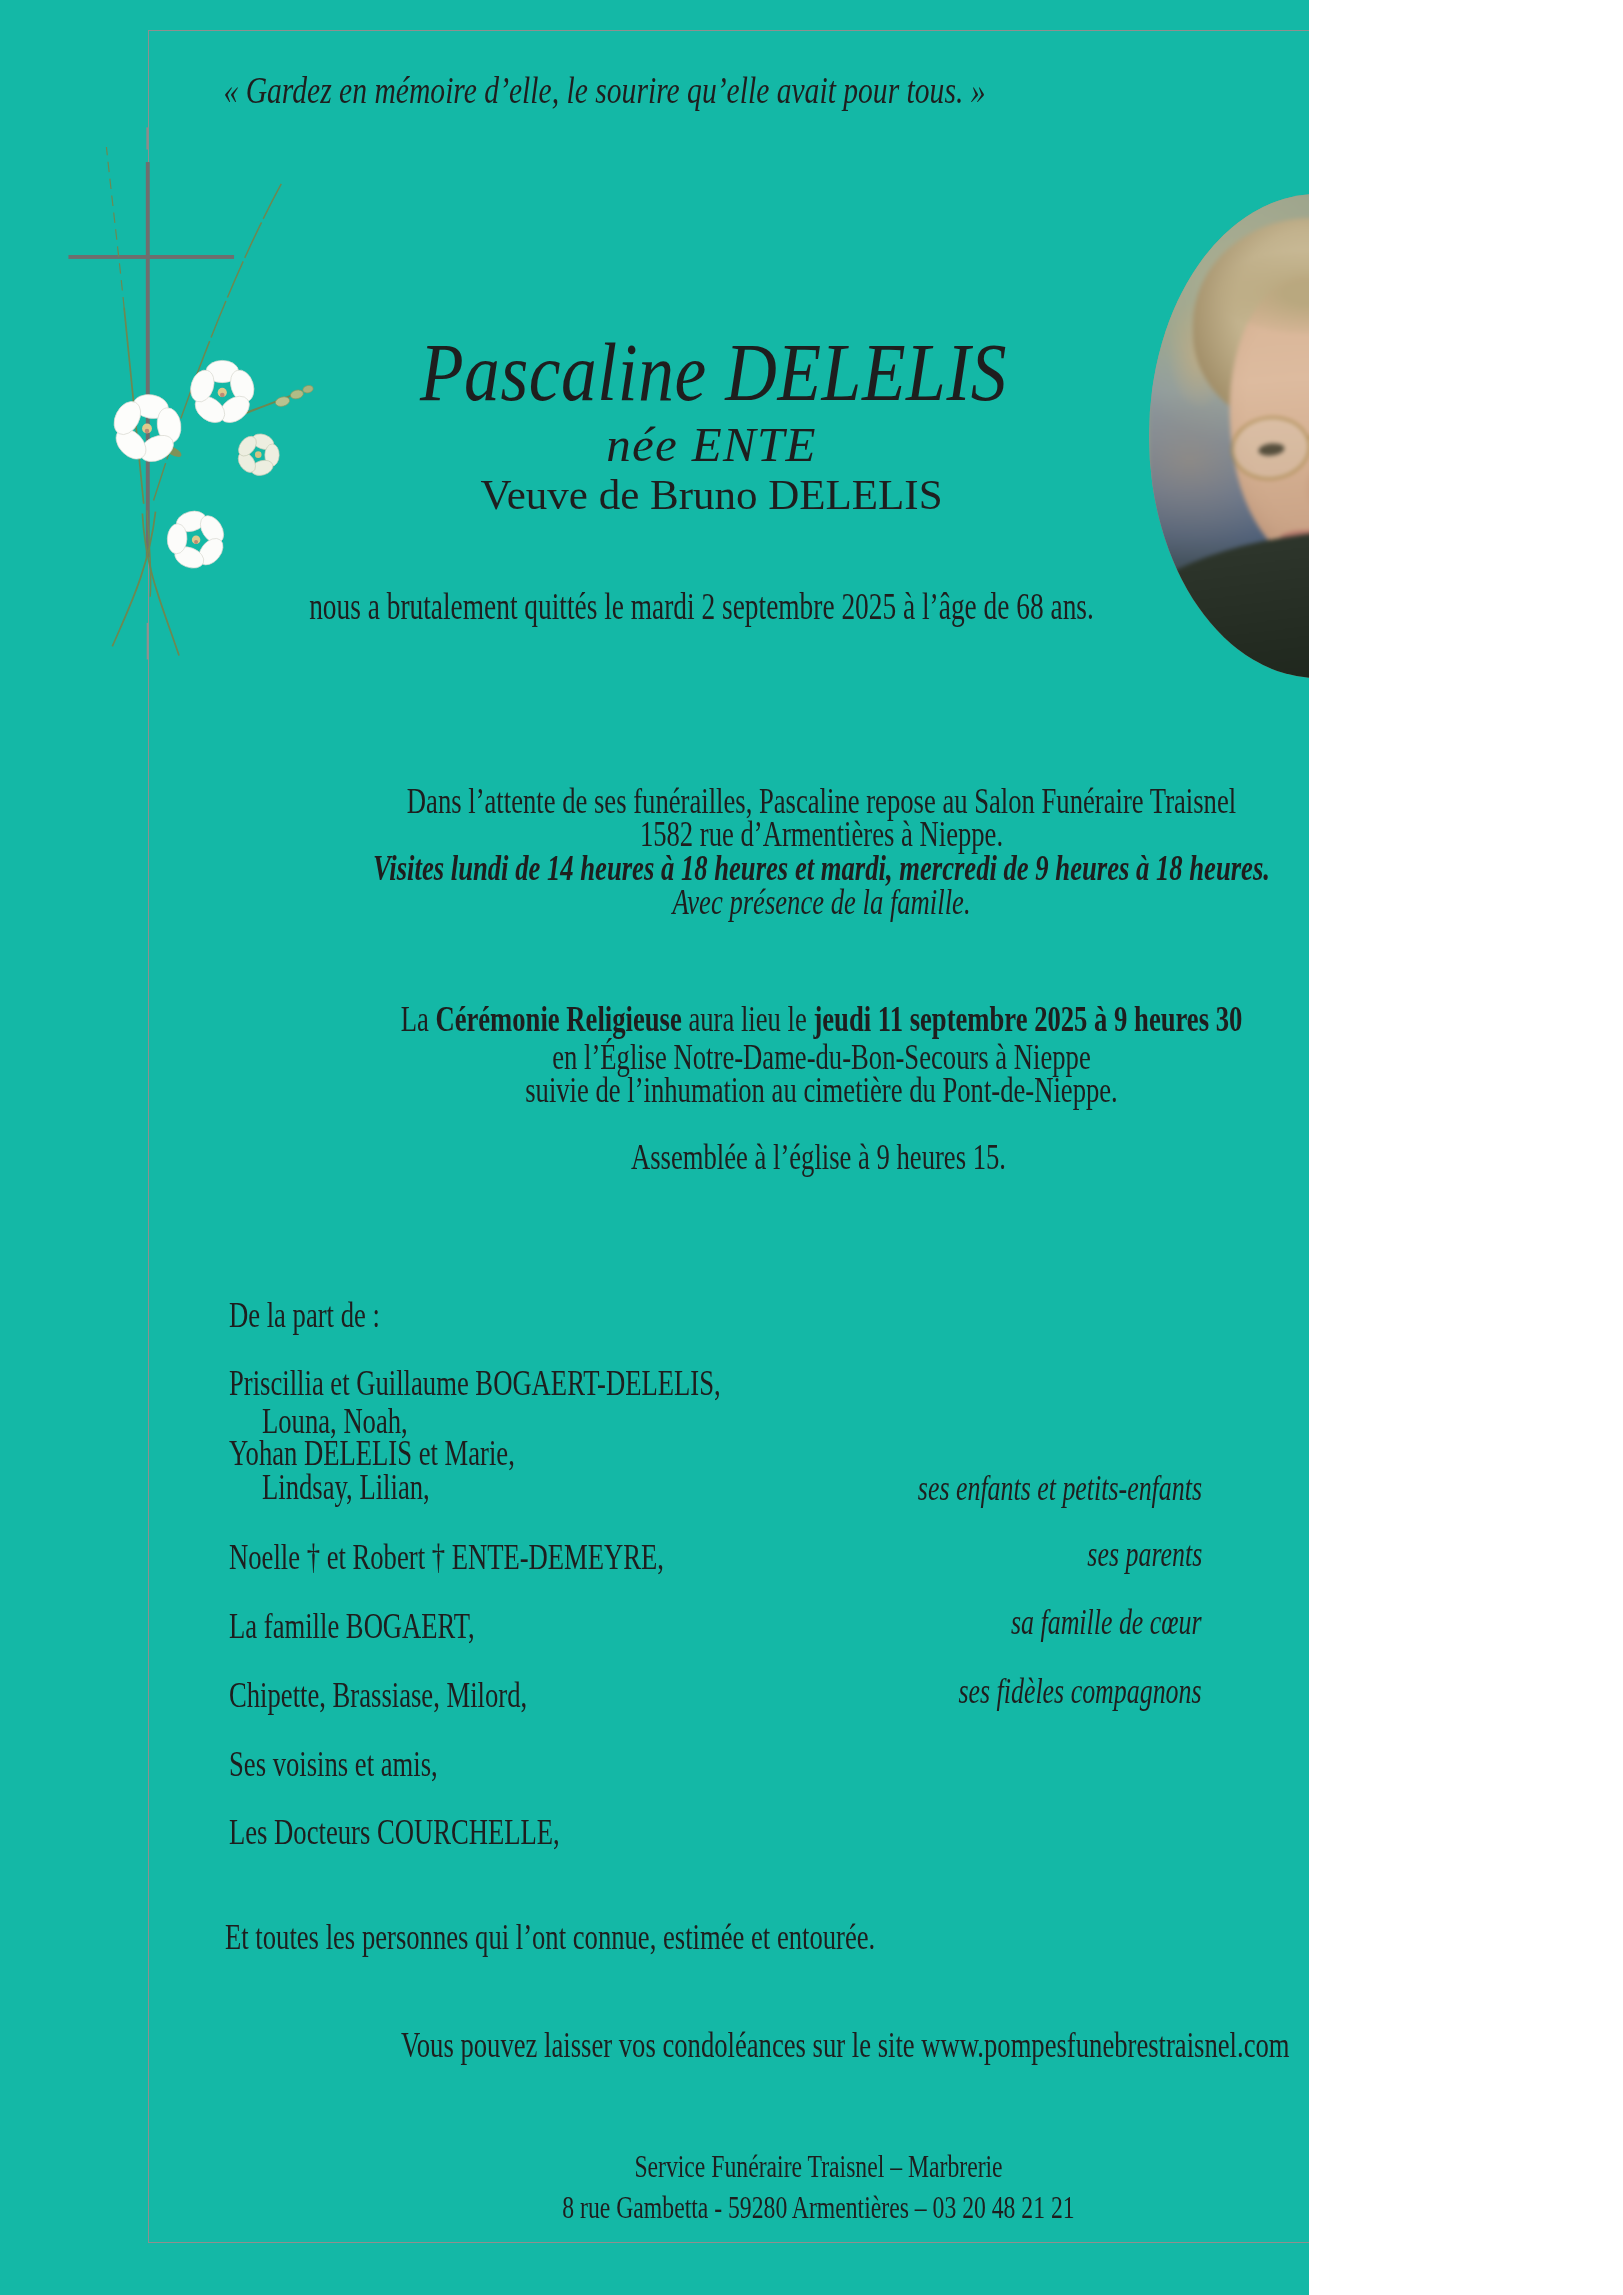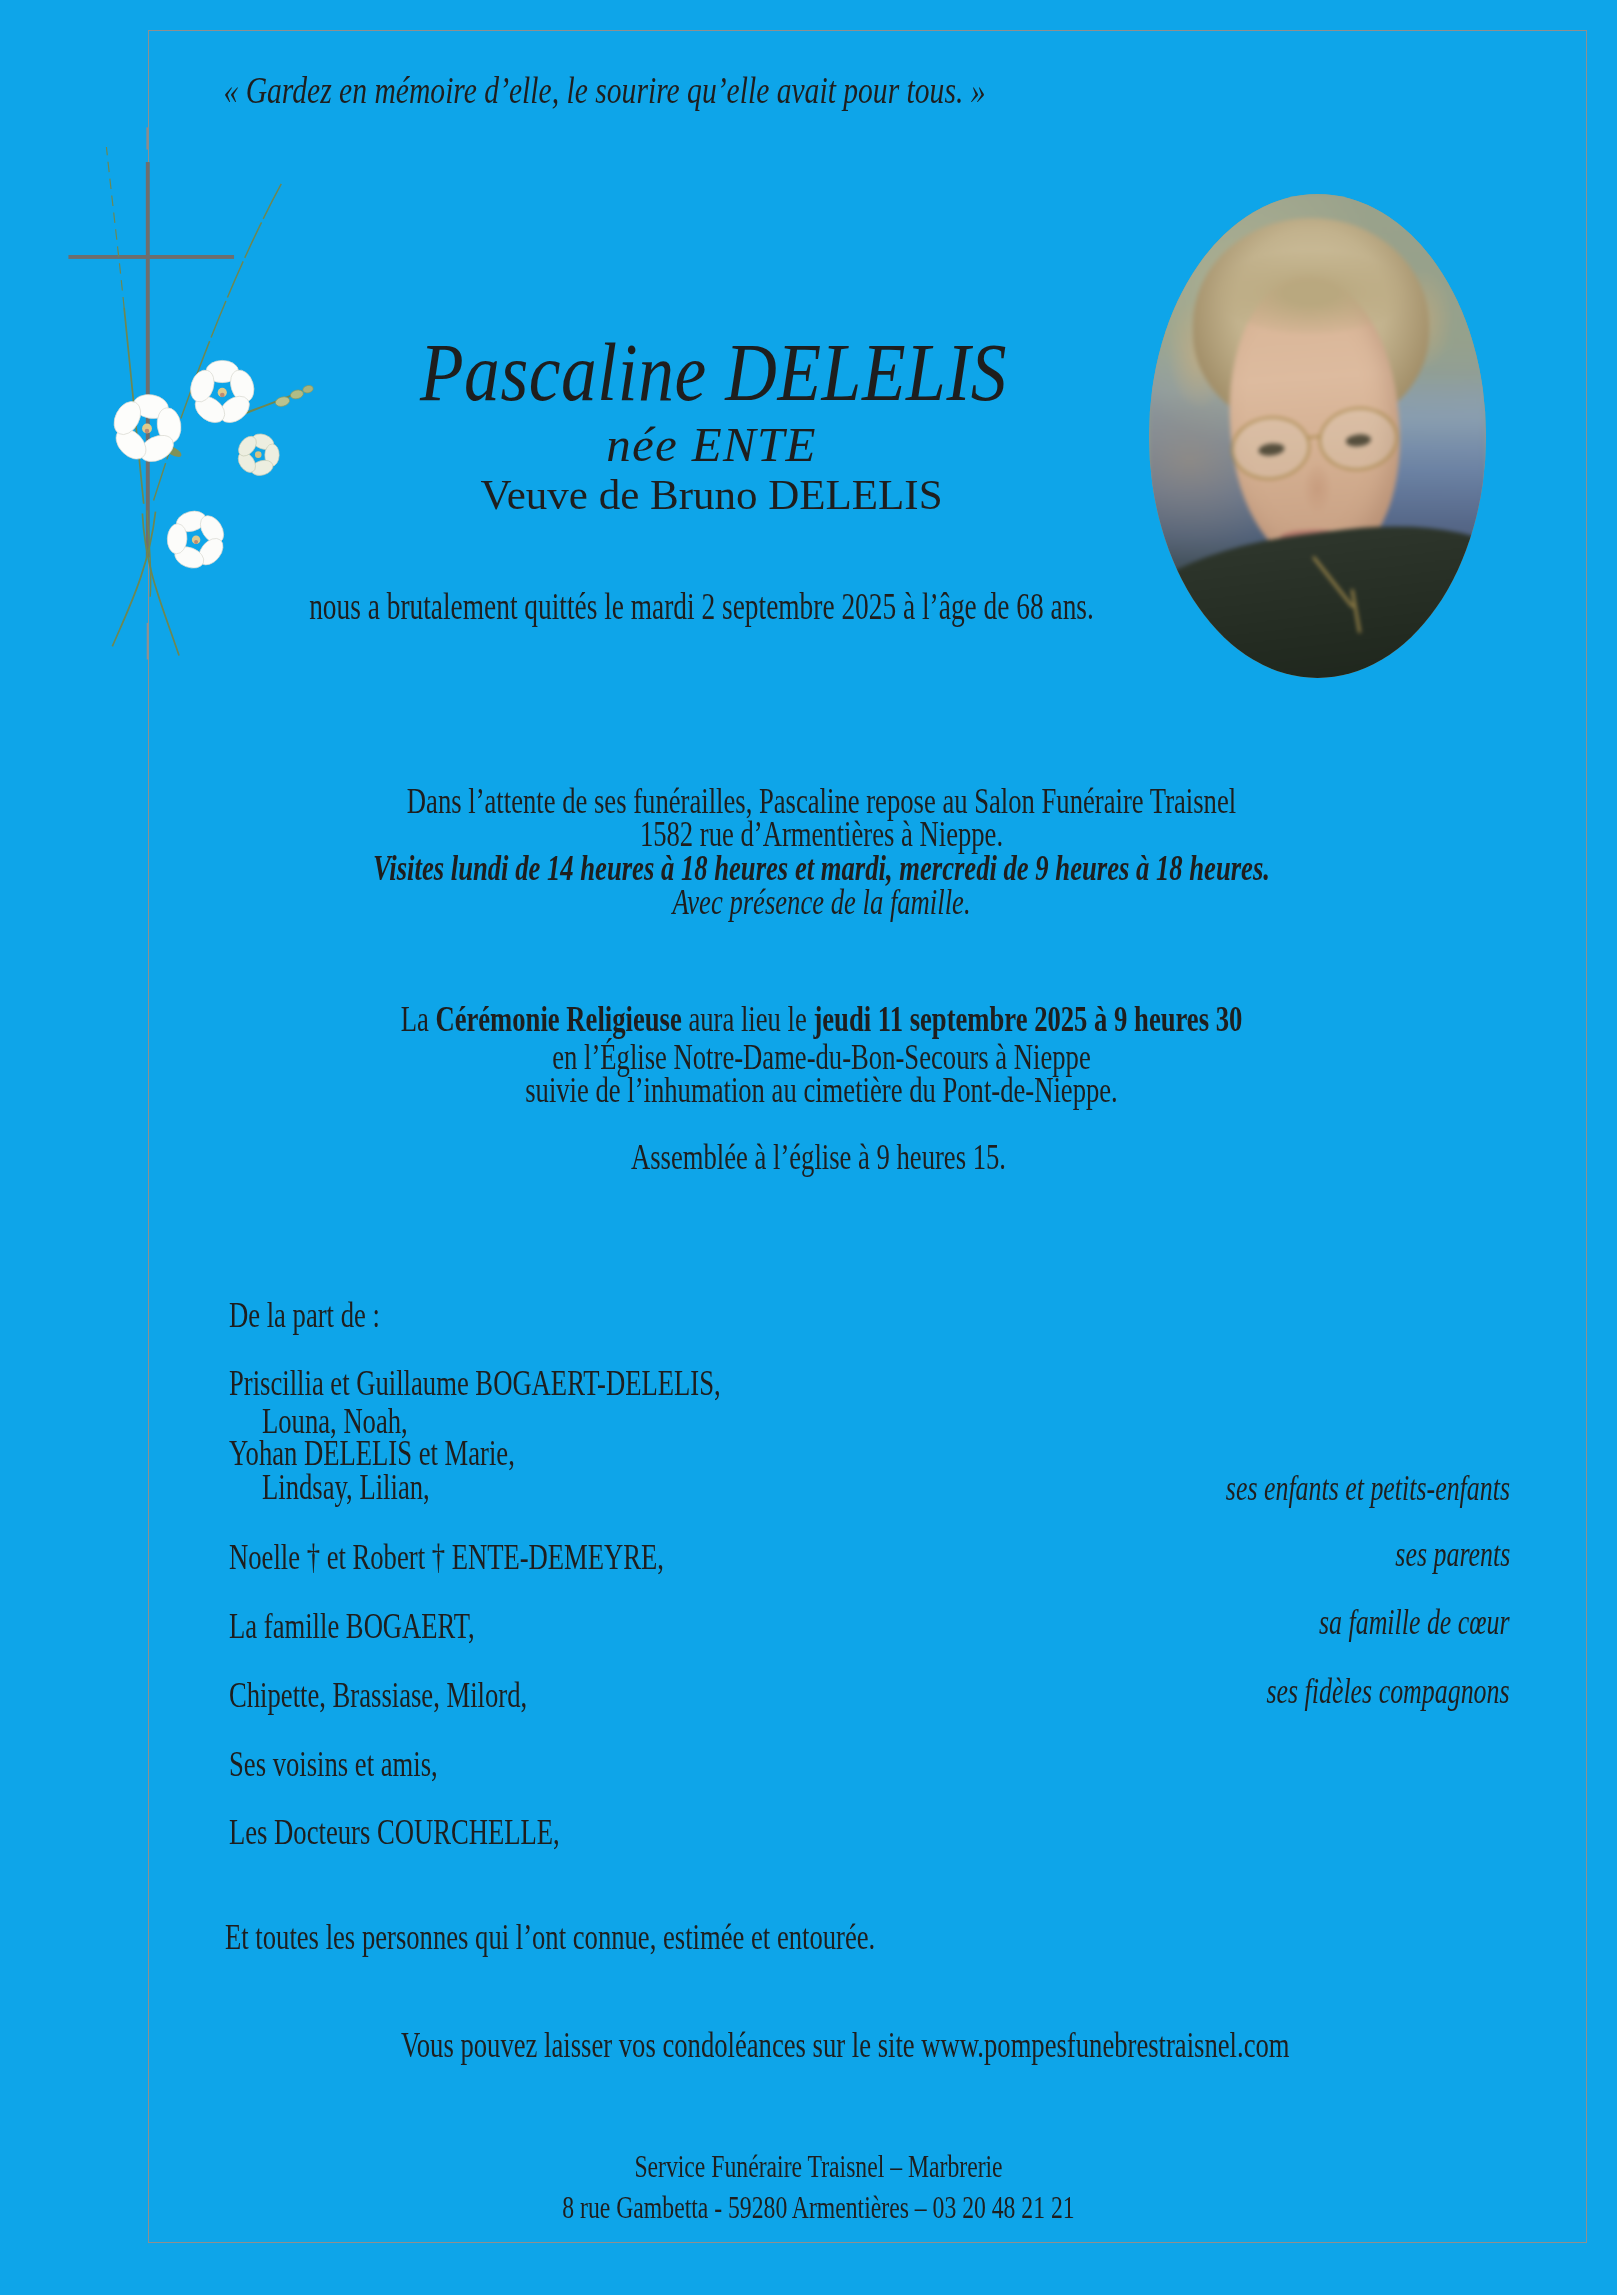--- a/index.html
+++ b/index.html
@@ -1,20 +1,20 @@
 <!DOCTYPE html>
 <html lang="fr" style="font-size:10.5px"><head>
 <meta charset="utf-8">
 <style>
   html,body{margin:0;padding:0;background:#ffffff;}
   #page{
     position:relative;
-    width:1617px;
+    width:1309px;
     height:2295px;
-    background:#0ea5e9;
+    background:#14b8a6;
     font-family:"Liberation Serif","DejaVu Serif",serif;
     color:#1e1e1e;
     overflow:hidden;
   }
   .line{position:absolute;white-space:nowrap;line-height:1;}
   .c{left:0;width:1623px;text-align:center;}
   .cond{transform:scaleX(0.74);}
   .o-c{transform-origin:50% 50%;}
   .o-l{transform-origin:0 50%;}
   .o-r{transform-origin:100% 50%;}

